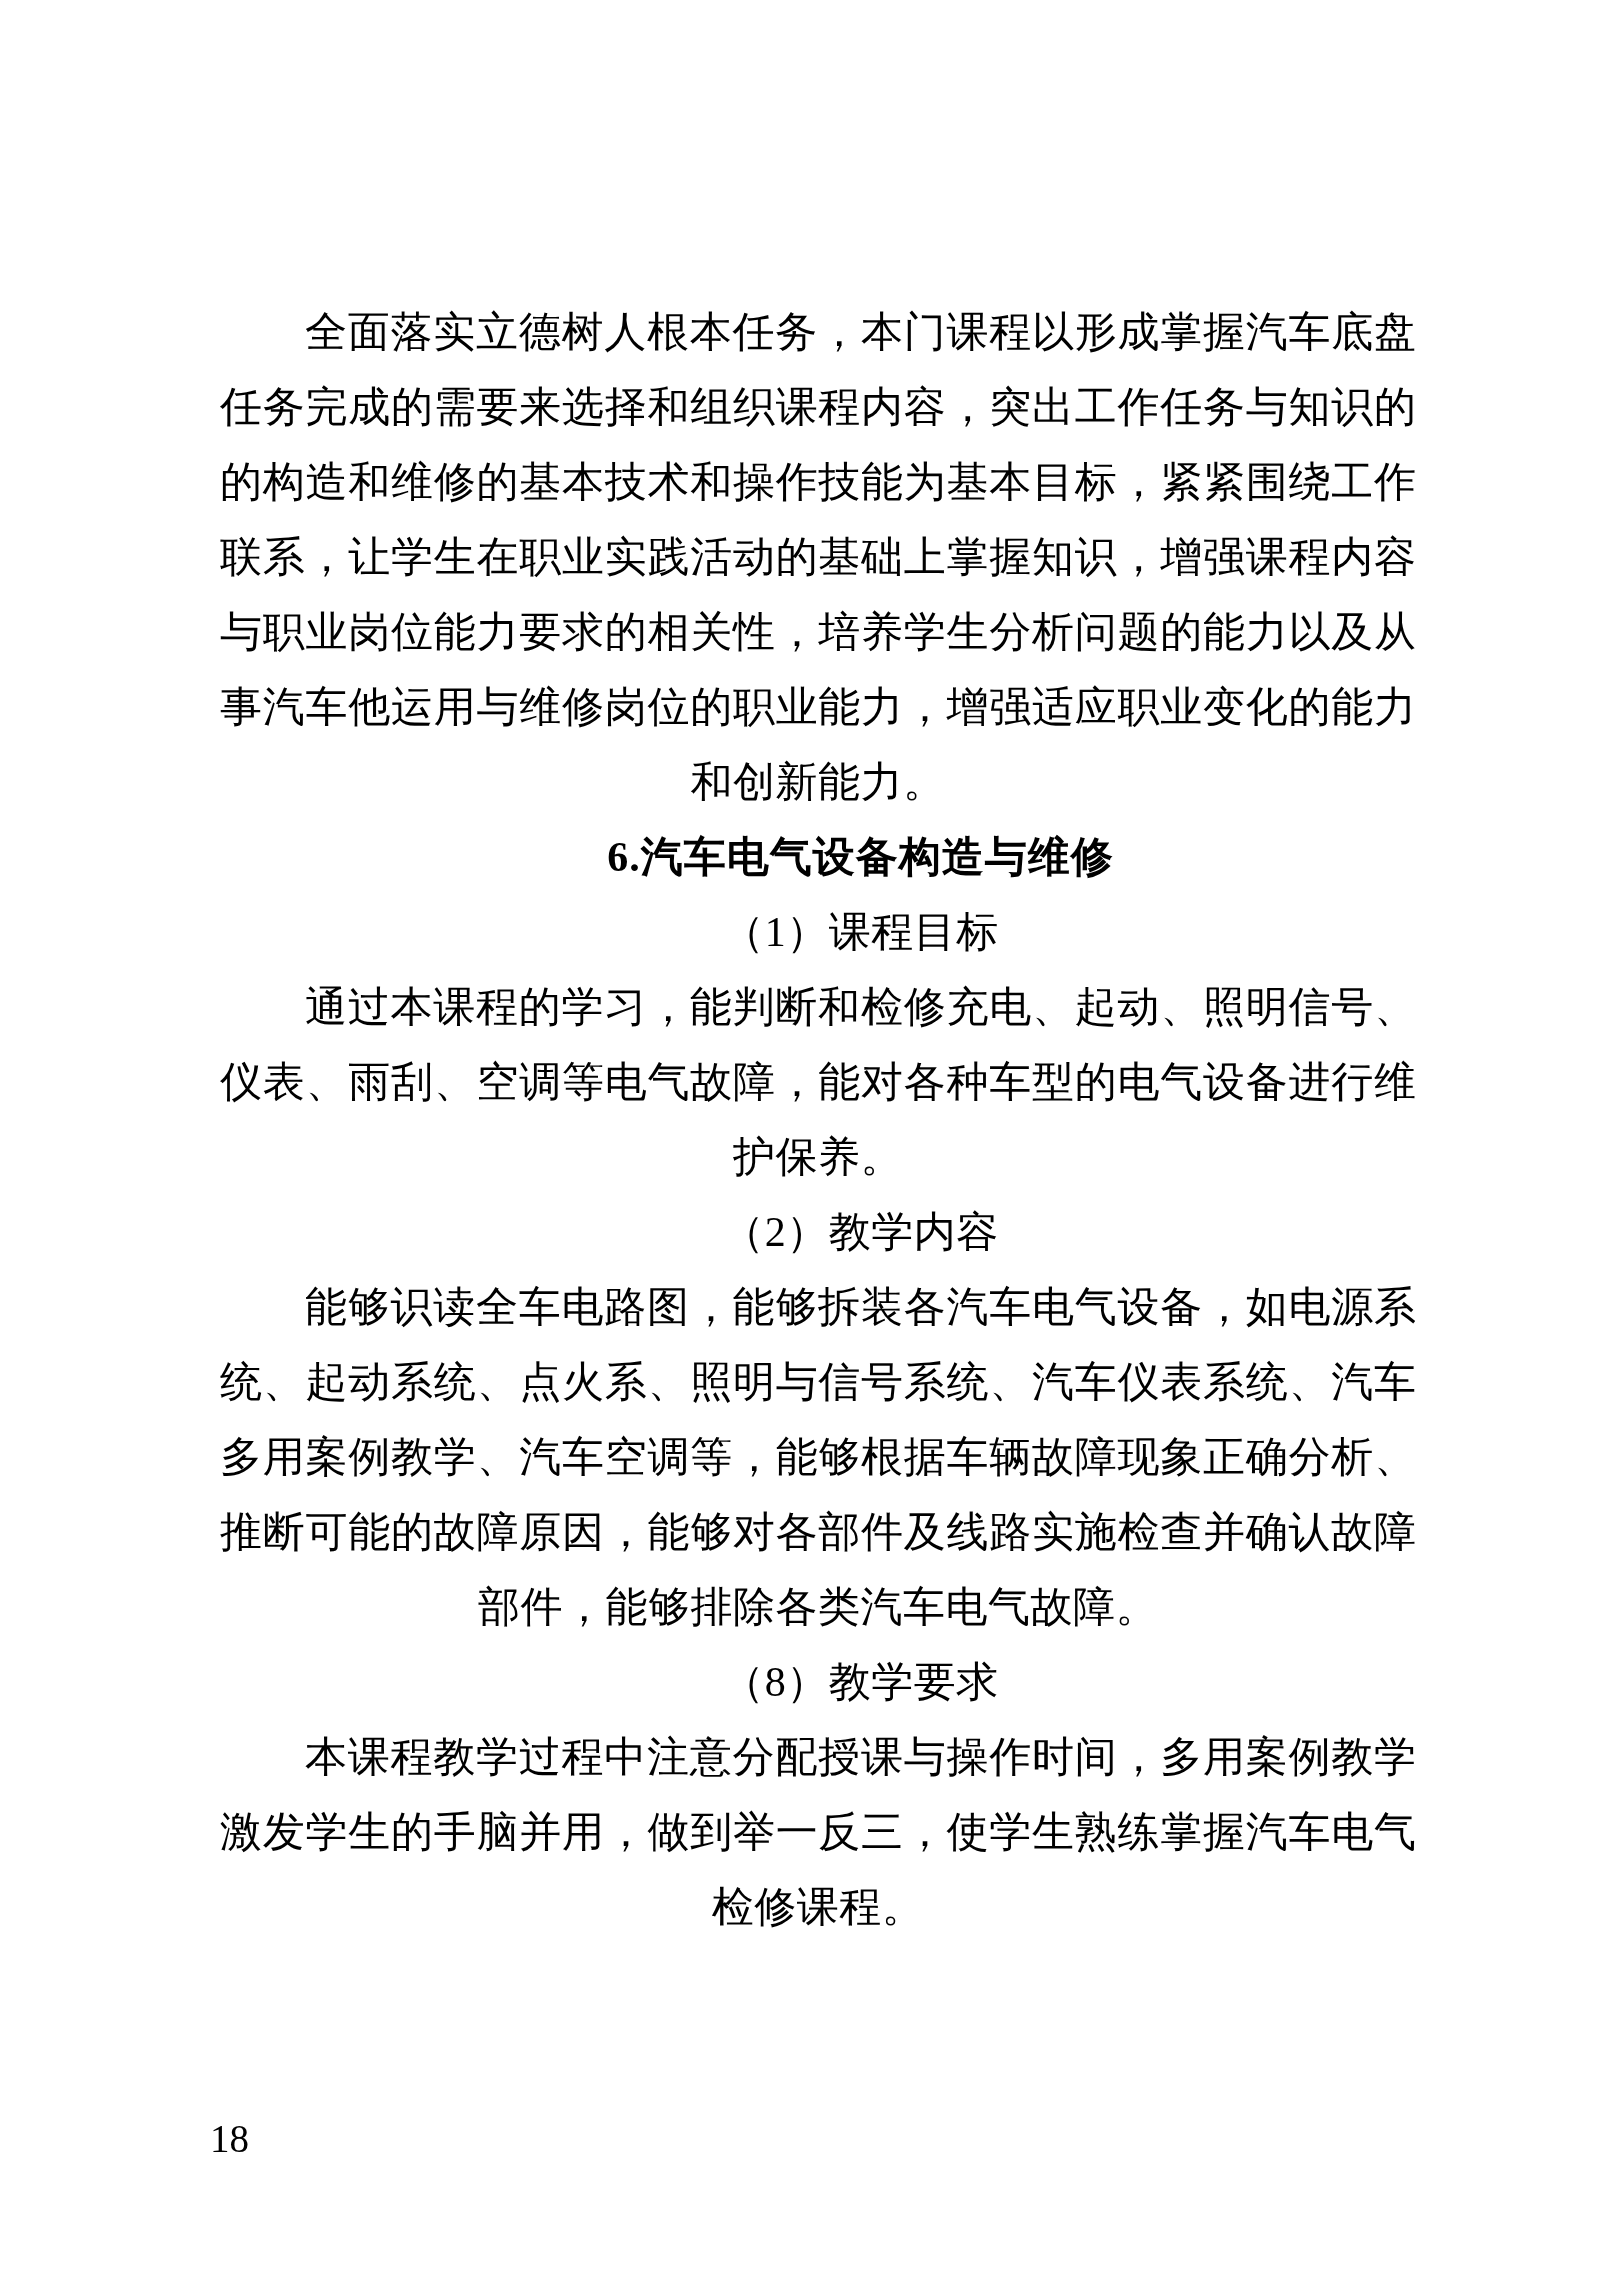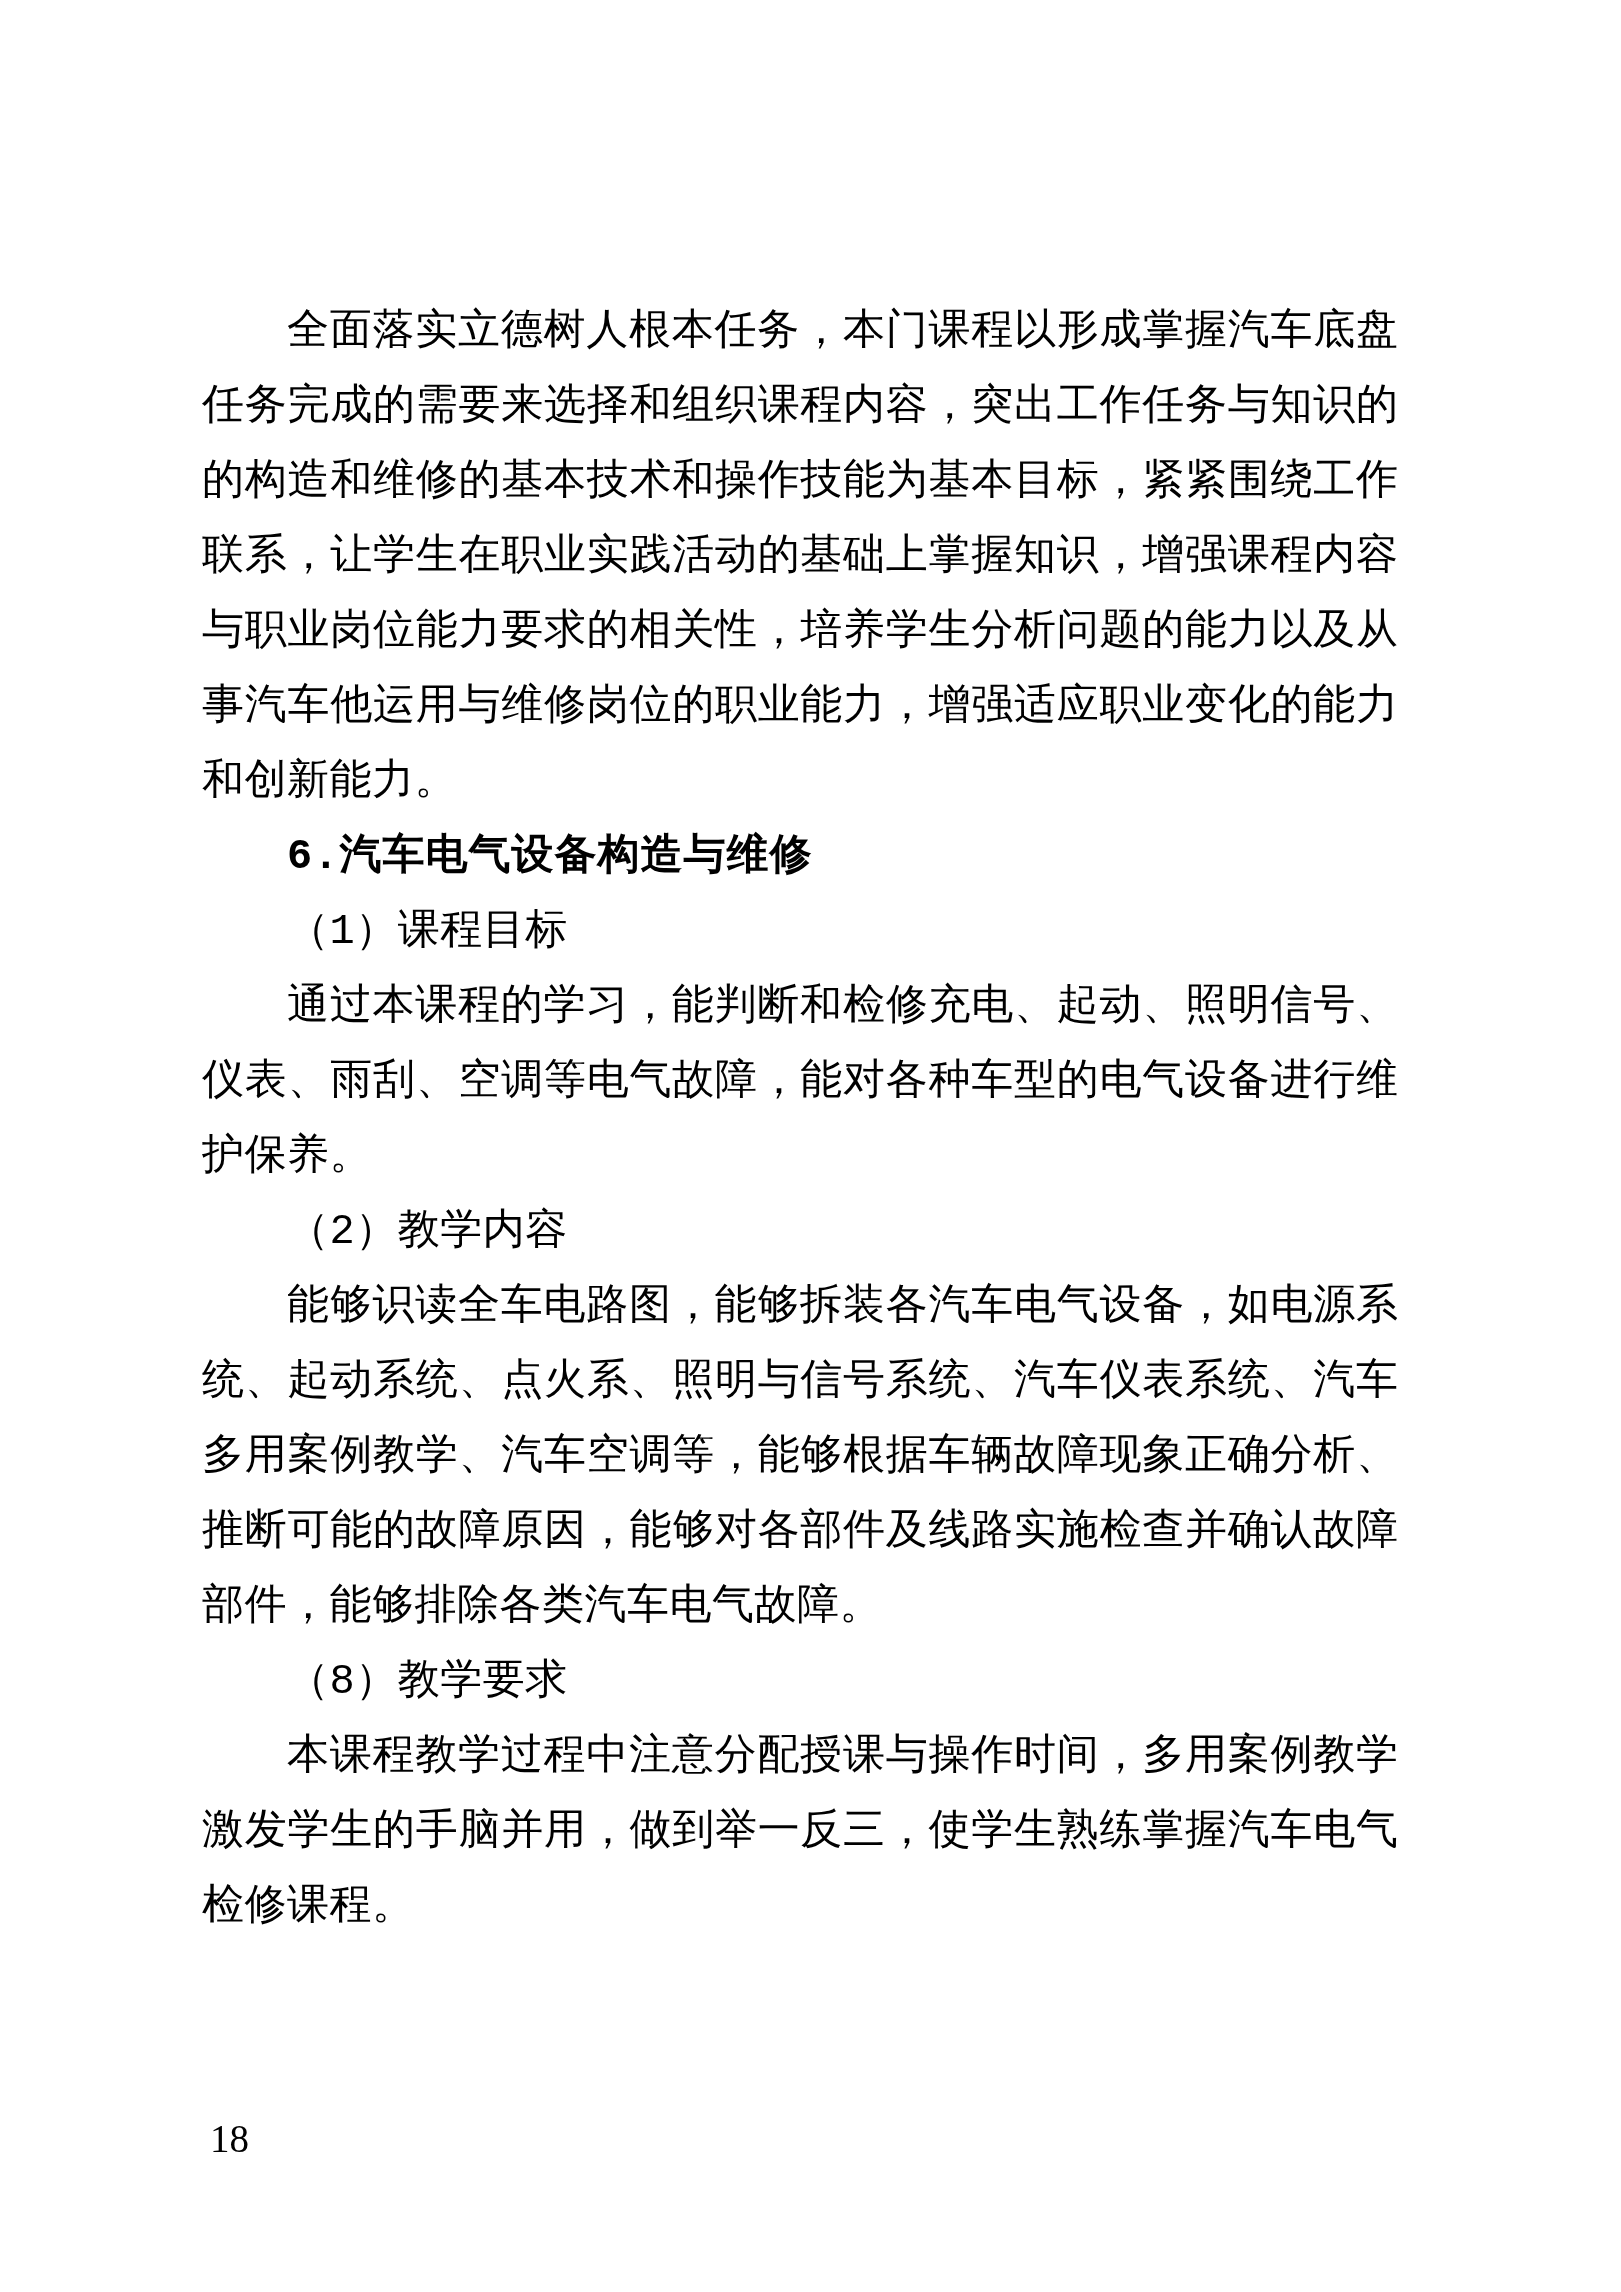--- a/index.html
+++ b/index.html
@@ -11,31 +11,30 @@
     position: relative;
     width: 1621px;
     height: 2293px;
     background: #ffffff;
     overflow: hidden;
     font-family: "Liberation Serif", "DejaVu Serif", serif;
     color: #000000;
   }
   .text-block {
     position: absolute;
-    left: 202px;
+    left: 220px;
     top: 295px;
     width: 1196px;
-    font-family: Liberation Mono, monospace;
   }
   .line {
     height: 75px;
     line-height: 75px;
     font-size: 42px;
     white-space: nowrap;
-    text-align: left;
+    text-align: center;
     letter-spacing: 0.5px;
   }
   .line.justify {
     white-space: normal;
     text-align: justify;
     text-align-last: justify;
     letter-spacing: 0;
   }
   .line.indent {
     text-indent: 85px;

